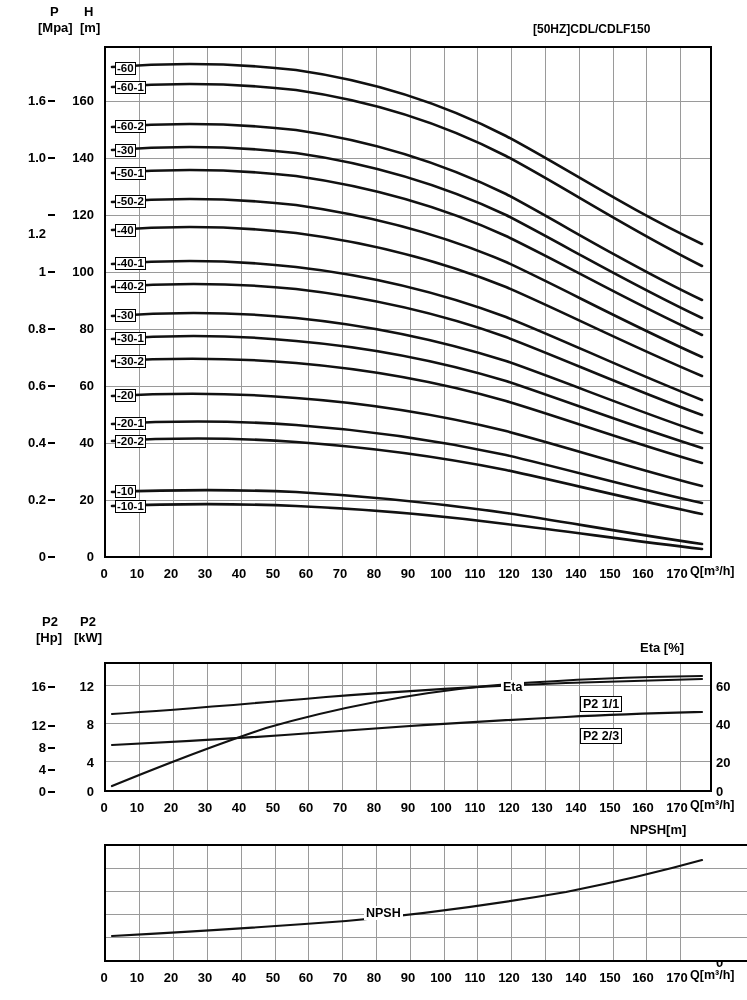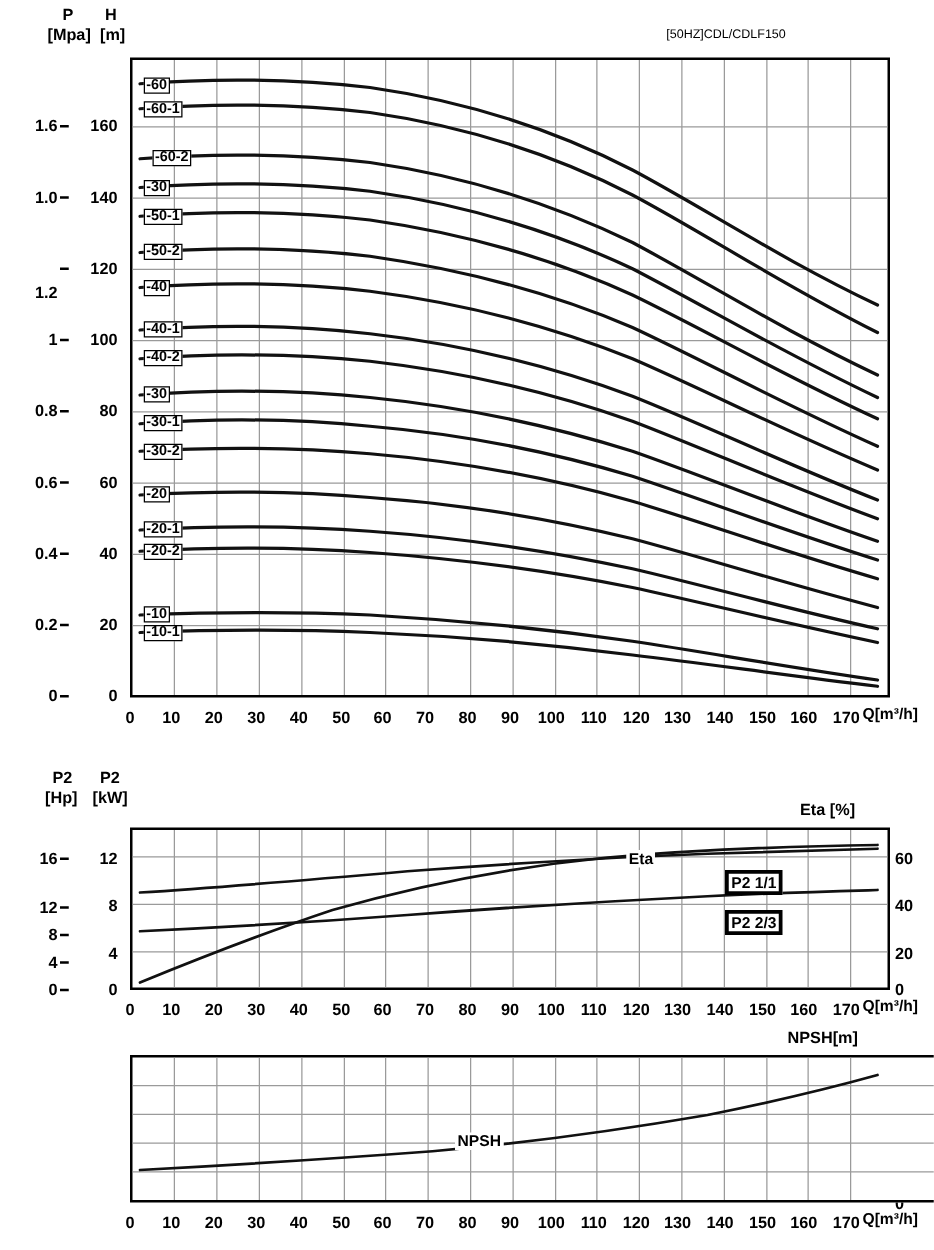--- a/index.html
+++ b/index.html
@@ -4,31 +4,31 @@
 <style>
   html,body{margin:0;padding:0;background:#fff;}
   body{width:747px;height:1000px;font-family:"Liberation Sans",sans-serif;color:#000;position:relative;overflow:hidden;}
   .wrap{position:absolute;left:0;top:0;width:747px;height:1000px;}
 
   
   .lbl{position:absolute;font-weight:bold;white-space:nowrap;}
   .axlbl{font-size:13px;font-weight:bold;}
   .tick{position:absolute;font-size:13px;font-weight:bold;text-align:center;}
   .ytick{position:absolute;font-size:13px;font-weight:bold;text-align:right;}
-  .title{position:absolute;font-size:10px;font-weight:normal;}
+  .title{position:absolute;font-size:12px;font-weight:bold;}
 
   
   .plot{position:absolute;box-sizing:border-box;border:2px solid #000;background:#fff;overflow:hidden;}
   .vgrid,.hgrid{position:absolute;background:#9a9a9a;}
   .vgrid{width:1px;top:0;bottom:0;}
   .hgrid{height:1px;left:0;right:0;}
 
   .curvelabel{position:absolute;font-size:11.5px;font-weight:bold;background:#fff;padding:0 1px;border:1px solid #000;line-height:11px;}
   .plainlabel{position:absolute;font-size:12.5px;font-weight:bold;background:#fff;padding:0 2px;}
-  .boxlabel{position:absolute;font-size:12.5px;font-weight:bold;background:#fff;border:3px solid #000000;padding:0 2px;}
+  .boxlabel{position:absolute;font-size:12.5px;font-weight:bold;background:#fff;border:1px solid #000000;padding:0 2px;}
 
   .tickmark{position:absolute;background:#000;}
 </style>
 </head>
 <body>
 
 <div class="wrap">
 
   <div class="title" style="left:533px;top:22px;">[50HZ]CDL/CDLF150</div>
 
@@ -129,21 +129,21 @@
         <path d="M6,393 C60,390 120,389 190,394 C260,399 330,408 400,422 C460,435 520,450 596,466"></path>
 
         <path d="M6,444 C60,442 120,441 190,444 C260,448 330,455 400,465 C460,474 520,485 596,496"></path>
 
         <path d="M6,458 C60,456 120,455 190,458 C260,461 330,467 400,476 C460,483 520,492 596,501"></path>
       </g>
     </svg>
 
     <div class="curvelabel" style="left:9px;top:14px;">-60</div>
     <div class="curvelabel" style="left:9px;top:33px;">-60-1</div>
-    <div class="curvelabel" style="left:16px;top:72px;">-60-2</div>
+    <div class="curvelabel" style="left:9px;top:72px;">-60-2</div>
     <div class="curvelabel" style="left:9px;top:96px;">-30</div>
     <div class="curvelabel" style="left:9px;top:119px;">-50-1</div>
     <div class="curvelabel" style="left:9px;top:147px;">-50-2</div>
     <div class="curvelabel" style="left:9px;top:176px;">-40</div>
     <div class="curvelabel" style="left:9px;top:209px;">-40-1</div>
     <div class="curvelabel" style="left:9px;top:232px;">-40-2</div>
     <div class="curvelabel" style="left:9px;top:261px;">-30</div>
     <div class="curvelabel" style="left:9px;top:284px;">-30-1</div>
     <div class="curvelabel" style="left:9px;top:307px;">-30-2</div>
     <div class="curvelabel" style="left:9px;top:341px;">-20</div>

